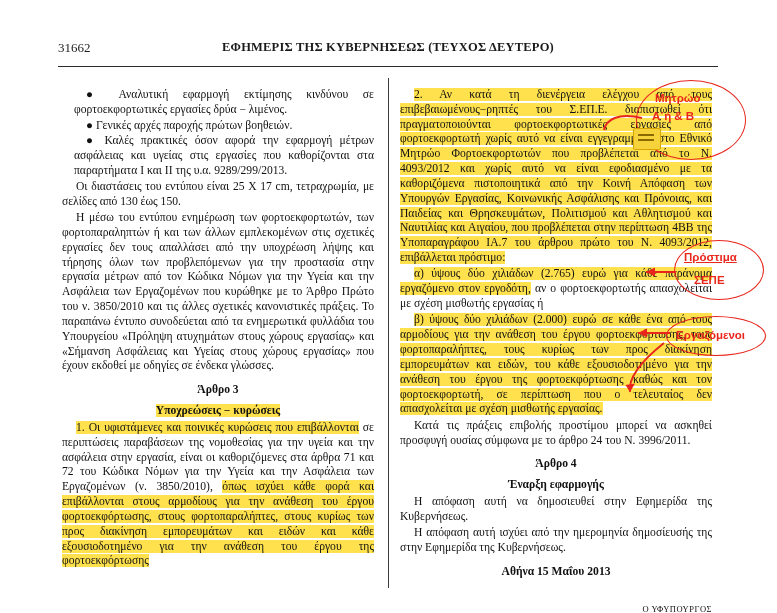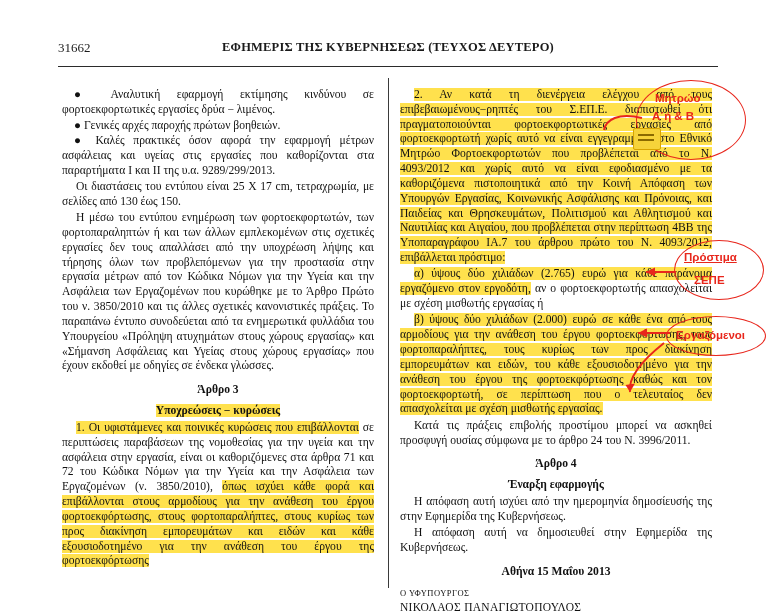--- a/index.html
+++ b/index.html
@@ -76,41 +76,41 @@
     text-align: justify;
   }
   .col-left { left: 62px; }
   .col-right { left: 400px; }
 
   p.para {
     margin: 0 0 1.5px 0;
     text-indent: 14px;
   }
   p.bullet {
-    margin: 0 0 1px 0;
+    margin: 0 0 1px 12px;
     text-indent: 12px;
   }
   .center {
     text-align: center;
     text-indent: 0;
     margin: 9px 0 3px 0;
     font-weight: bold;
   }
   .center.tight { margin: 6px 0 2px 0; }
   .hl {
     background: #ffe14d;
     box-decoration-break: clone;
     -webkit-box-decoration-break: clone;
   }
   .sig-small {
-    text-align: left;
+    text-align: right;
     text-indent: 0;
     font-size: 8.5px;
     letter-spacing: 0.5px;
-    margin: 8px 0 1px 0;
+    margin: 24px 0 1px 0;
   }
   .sig-name {
     text-align: left;
     text-indent: 0;
     font-size: 11.5px;
     letter-spacing: 0.3px;
     margin: 0;
   }
 
   
@@ -174,22 +174,22 @@
     <p class="para"><span class="hl">1. Οι υφιστάμενες και ποινικές κυρώσεις που επιβάλλονται</span><span> σε περιπτώσεις παραβάσεων της νομοθεσίας για την υγεία και την ασφάλεια στην εργασία, είναι οι καθοριζόμενες στα άρθρα 71 και 72 του Κώδικα Νόμων για την Υγεία και την Ασφάλεια των Εργαζομένων (ν. 3850/2010), </span><span class="hl">όπως ισχύει κάθε φορά και επιβάλλονται στους αρμοδίους για την ανάθεση του έργου φορτοεκφόρτωσης, στους φορτοπαραλήπτες, στους κυρίως των προς διακίνηση εμπορευμάτων και ειδών και κάθε εξουσιοδοτημένο για την ανάθεση του έργου της φορτοεκφόρτωσης</span></p>
   </div>
 
   <div class="col col-right">
     <p class="para"><span class="hl">2. Αν κατά τη διενέργεια ελέγχου από τους επιβεβαιωμένους−ρηπτές του Σ.ΕΠ.Ε. διαπιστωθεί ότι πραγματοποιούνται φορτοεκφορτωτικές εργασίες από φορτοεκφορτωτή χωρίς αυτό να είναι εγγεγραμμένο στο Εθνικό Μητρώο Φορτοεκφορτωτών που προβλέπεται από το Ν. 4093/2012 και χωρίς αυτό να είναι εφοδιασμένο με τα καθοριζόμενα πιστοποιητικά από την Κοινή Απόφαση των Υπουργών Εργασίας, Κοινωνικής Ασφάλισης και Πρόνοιας, και Παιδείας και Θρησκευμάτων, Πολιτισμού και Αθλητισμού και Ναυτιλίας και Αιγαίου, που προβλέπεται στην περίπτωση 4ΒΒ της Υποπαραγράφου ΙΑ.7 του άρθρου πρώτο του Ν. 4093/2012, επιβάλλεται πρόστιμο:</span></p>
     <p class="para"><span class="hl">α) ύψους δύο χιλιάδων (2.765) ευρώ για κάθε παράνομα εργαζόμενο στον εργοδότη,</span><span> αν ο φορτοεκφορτωτής απασχολείται με σχέση μισθωτής εργασίας ή</span></p>
     <p class="para"><span class="hl">β) ύψους δύο χιλιάδων (2.000) ευρώ σε κάθε ένα από τους αρμοδίους για την ανάθεση του έργου φορτοεκφόρτωσης, τους φορτοπαραλήπτες, τους κυρίως των προς διακίνηση εμπορευμάτων και ειδών, του κάθε εξουσιοδοτημένο για την ανάθεση του έργου της φορτοεκφόρτωσης καθώς και τον φορτοεκφορτωτή, σε περίπτωση που ο τελευταίος δεν απασχολείται με σχέση μισθωτής εργασίας.</span></p>
     <p class="para">Κατά τις πράξεις επιβολής προστίμου μπορεί να ασκηθεί προσφυγή ουσίας σύμφωνα με το άρθρο 24 του Ν. 3996/2011.</p>
     <p class="center">Άρθρο 4</p>
     <p class="center tight">Έναρξη εφαρμογής</p>
+    <p class="para">Η απόφαση αυτή να δημοσιευθεί στην Εφημερίδα της Κυβερνήσεως.</p>
     <p class="para">Η απόφαση αυτή ισχύει από την ημερομηνία δημοσίευσής της στην Εφημερίδα της Κυβερνήσεως.</p>
-    <p class="para">Η απόφαση αυτή να δημοσιευθεί στην Εφημερίδα της Κυβερνήσεως.</p>
     <p class="center">Αθήνα 15 Μαΐου 2013</p>
     <p class="sig-small">Ο ΥΦΥΠΟΥΡΓΟΣ</p>
     <p class="sig-name">ΝΙΚΟΛΑΟΣ ΠΑΝΑΓΙΩΤΟΠΟΥΛΟΣ</p>
   </div>
 
   <div class="ellipse" style="left:636px; top:80px; width:108px; height:78px;"></div>
   <div class="annot" style="left:655px; top:92px;">Μητρώο</div>
   <div class="annot" style="left:652px; top:110px;">Α΄ή &amp; Β</div>
   <div class="stamp"></div>
 

